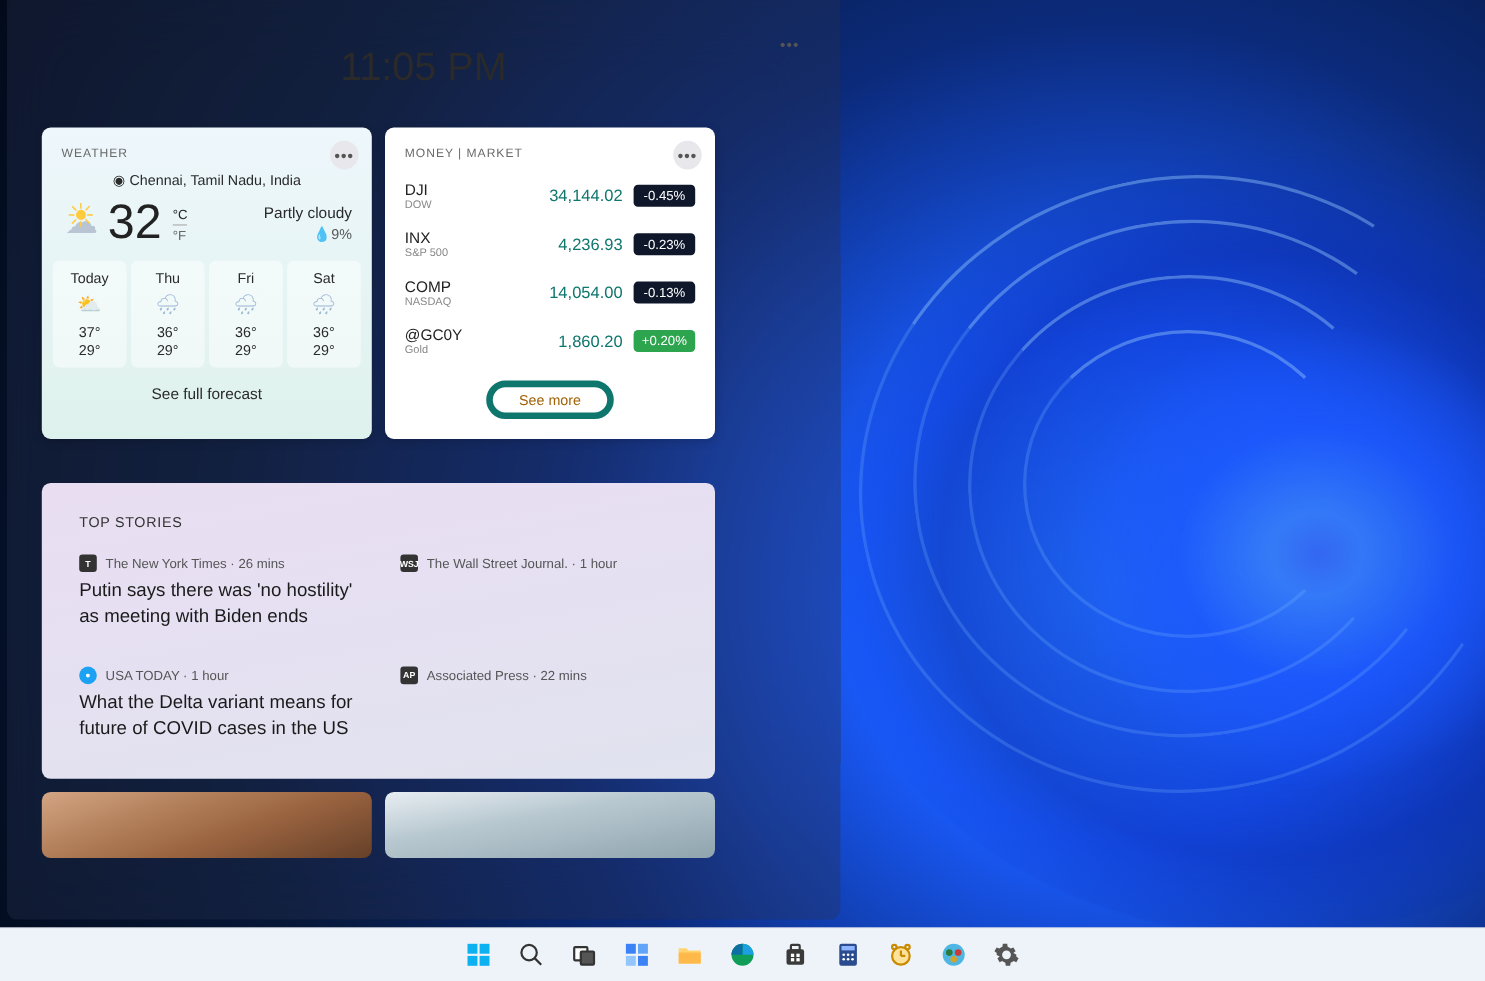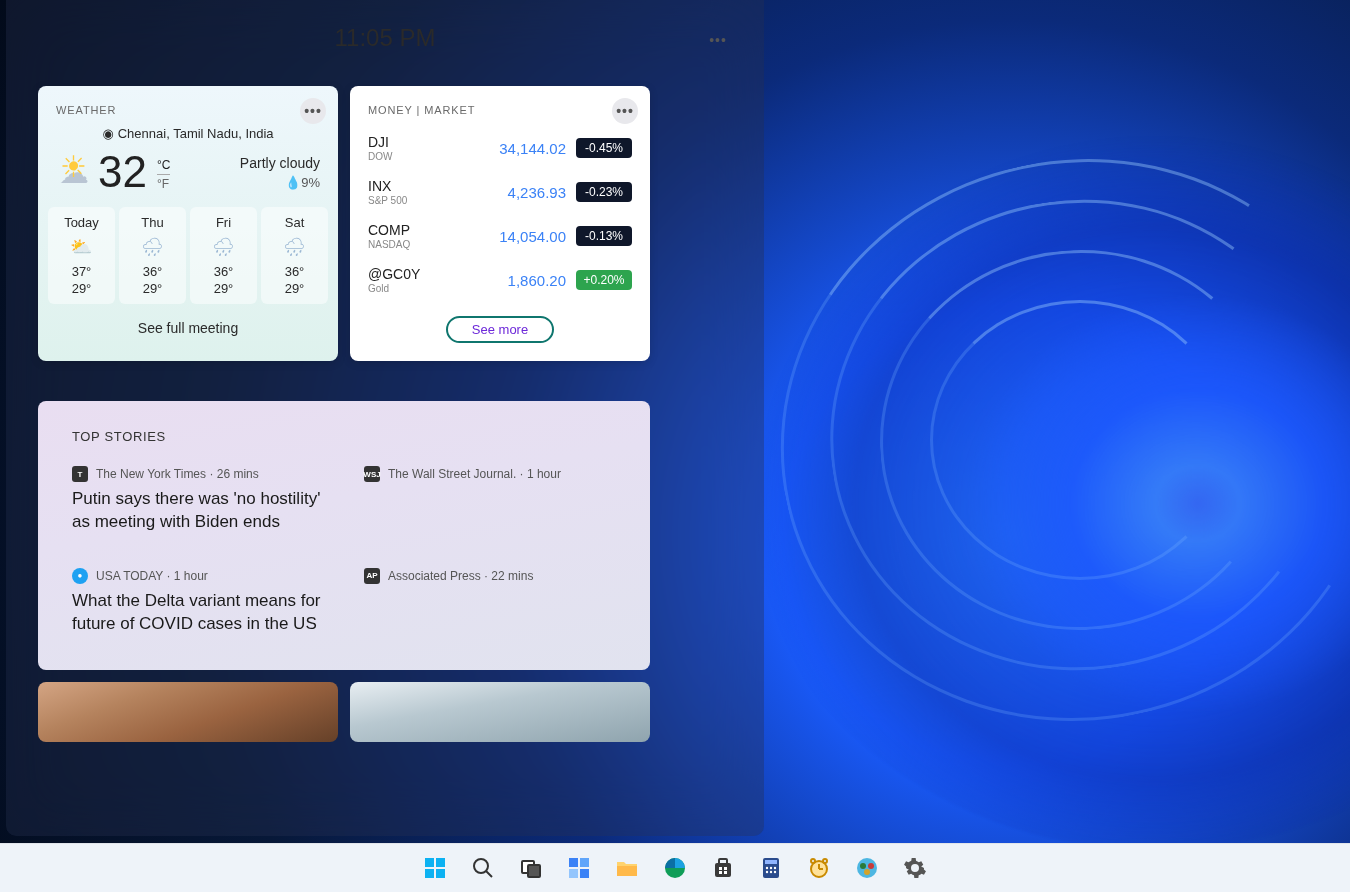--- a/index.html
+++ b/index.html
@@ -52,23 +52,24 @@
     padding: 24px 32px 0 32px;
     overflow:hidden;
   }
   .panel-more {
     position:absolute; top:26px; right:32px;
     width:28px;height:28px;display:flex;align-items:center;justify-content:center;
     color:#444;cursor:pointer;border-radius:50%;
   }
   .panel-time {
     text-align:center;
-    font-size: 24px;
+    font-size: 36px;
     font-weight:400;
     color:#2a2a2a;
+    margin-top:16px;
     margin-bottom:34px;
   }
   .cards-row { display:flex; gap:12px; }
   .card {
     background:#fff;
     border-radius:8px;
     width:300px;
     position:relative;
     box-shadow:0 2px 8px rgba(0,0,0,0.15);
   }
@@ -112,31 +113,31 @@
   .fday .lo{}
   .see-link{
     text-align:center;padding:16px 0 18px 0;font-size:14px;color:#2a2a2a;cursor:pointer;
   }
   
   .market-list{padding:0 18px;}
   .mrow{display:flex;align-items:center;padding:8px 0;}
   .mleft{flex:1;}
   .msym{font-size:14px;color:#222;}
   .mname{font-size:10px;color:#888;margin-top:1px;}
-  .mval{font-size:15px;color:#3b82f6;margin-right:10px;}
+  .mval{font-size:15px;color:#0f766e;margin-right:10px;}
   .mchg{
     font-size:12px;color:#fff;border-radius:4px;
     padding:3px 6px;min-width:56px;text-align:center;
   }
   .neg{background:#0f172a;}
   .pos{background:#2da44e;}
   .see-more-btn{
     margin:14px auto 18px auto;display:block;
-    border:2px solid #0f766e;background:#fff;border-radius:20px;
-    padding:4px 24px;font-size:13px;color:#6d28d9;cursor:pointer;
+    border:6px solid #0f766e;background:#fff;border-radius:20px;
+    padding:4px 24px;font-size:13px;color:#a16207;cursor:pointer;
   }
   
   .stories-card{
     margin-top:40px;
     width:612px;
     background:linear-gradient(170deg,#e9def1 0%, #e6e0f2 40%, #e1e3ef 100%);
     border-radius:8px;
     padding:28px 22px 34px 34px;
   }
   .stories-title{font-size:13px;letter-spacing:0.05em;color:#333;margin-bottom:22px;}
@@ -229,21 +230,21 @@
        <div class="hi">36°</div>
        <div class="lo">29°</div>
      </div>
           <div class="fday">
        <div class="dname">Sat</div>
        <div class="ficon">🌧</div>
        <div class="hi">36°</div>
        <div class="lo">29°</div>
      </div>
         </div>
-      <div class="see-link">See full meeting</div>
+      <div class="see-link">See full forecast</div>
     </div>
 
     <div class="card">
       <div class="card-more">
           <span class="dots">•••</span>
         </div>
       <div class="card-title">MONEY | MARKET</div>
       <div class="market-list" id="market-list">
           <div class="mrow">
        <div class="mleft">

